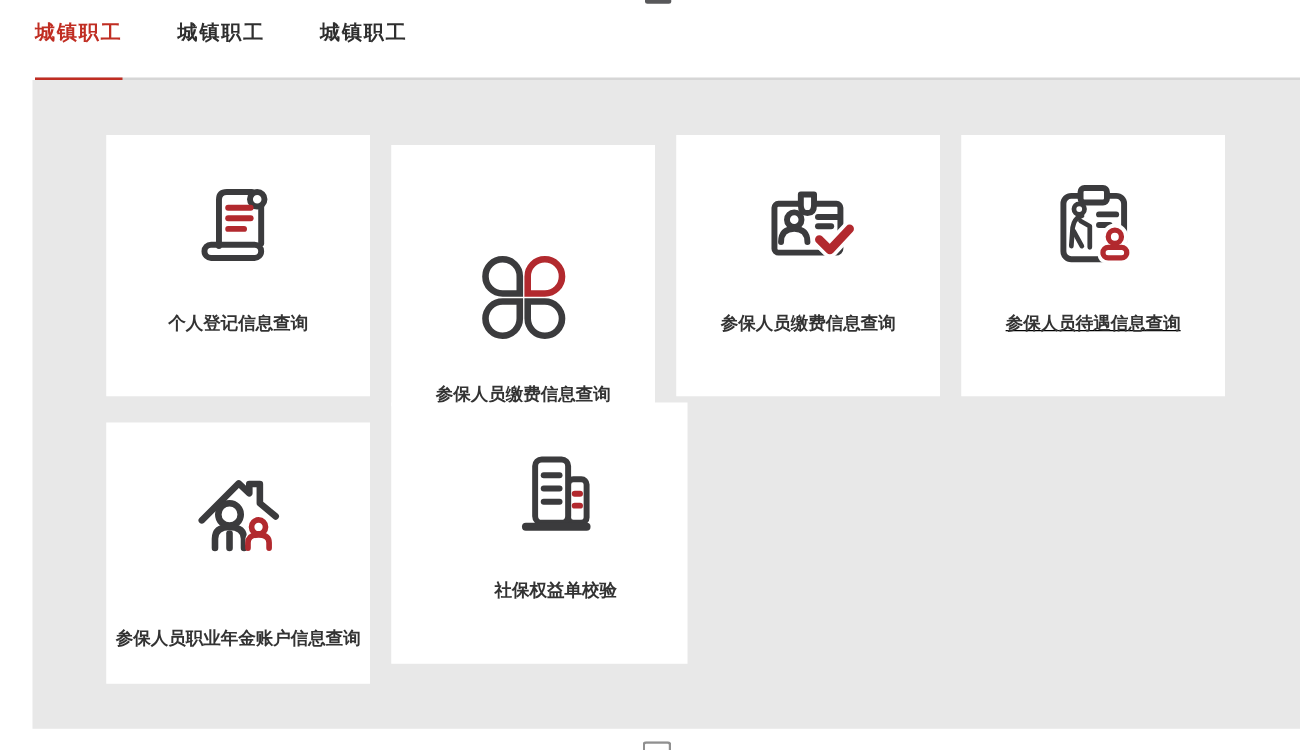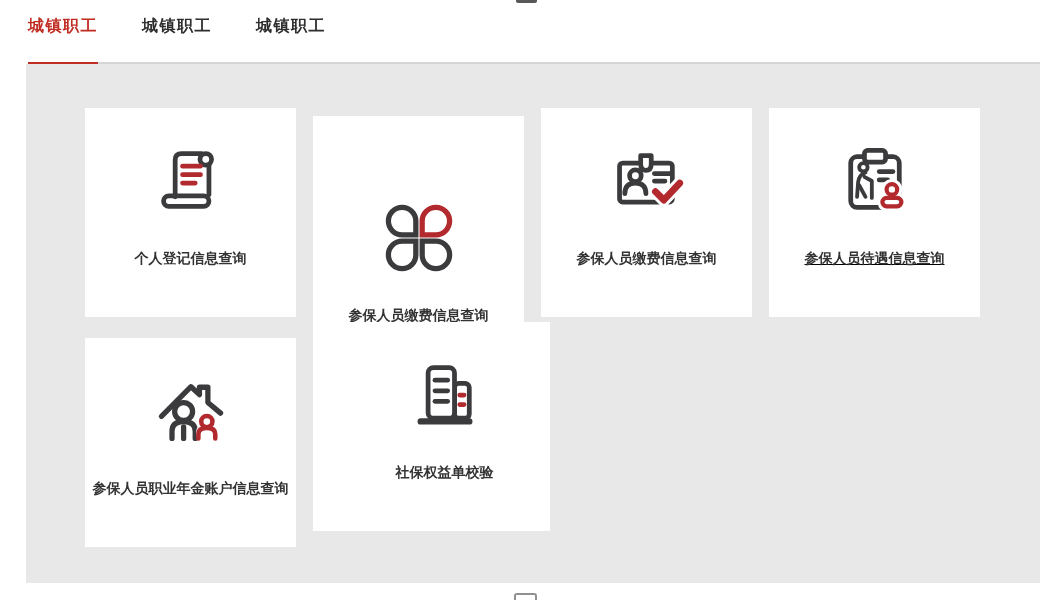--- a/index.html
+++ b/index.html
@@ -41,21 +41,21 @@
     margin-top:30px;height:86px;display:flex;align-items:center;justify-content:center;
   }
   .card .label{
     margin-top:26px;font-size:14px;font-weight:600;color:#333333;
     white-space:nowrap;text-align:center;
   }
   .c1{left:59px;top:44px;}
   .c2{left:287px;top:52px;justify-content:flex-end;}
   .c3{left:515px;top:44px;}
   .c4{left:743px;top:44px;text-decoration:underline;}
-  .c5{left:59px;top:274px;}
+  .c5{left:59px;top:274px;gap:22px;}
   .c6{left:287px;top:258px;padding-left:26px;}
   svg{display:block;}
   .stroke-d{stroke:#3b3b3d;fill:none;stroke-linecap:round;stroke-linejoin:round;}
   .stroke-r{stroke:#b2292e;fill:none;stroke-linecap:round;stroke-linejoin:round;}
   .stroke-w{stroke:#ffffff;fill:none;stroke-linecap:round;stroke-linejoin:round;}
   
   .bottom-fragment{
     position:absolute;left:514px;top:593px;width:23px;height:10px;
     border:2px solid #909090;border-bottom:none;border-radius:3px 3px 0 0;
     background:#ffffff;box-sizing:border-box;

